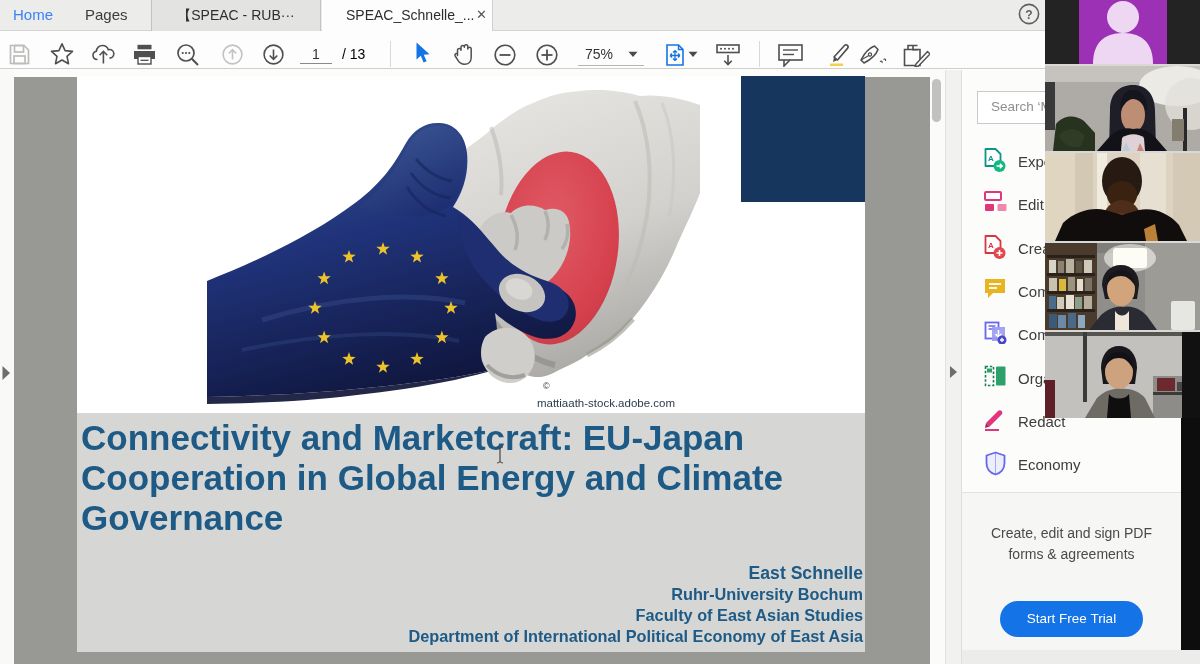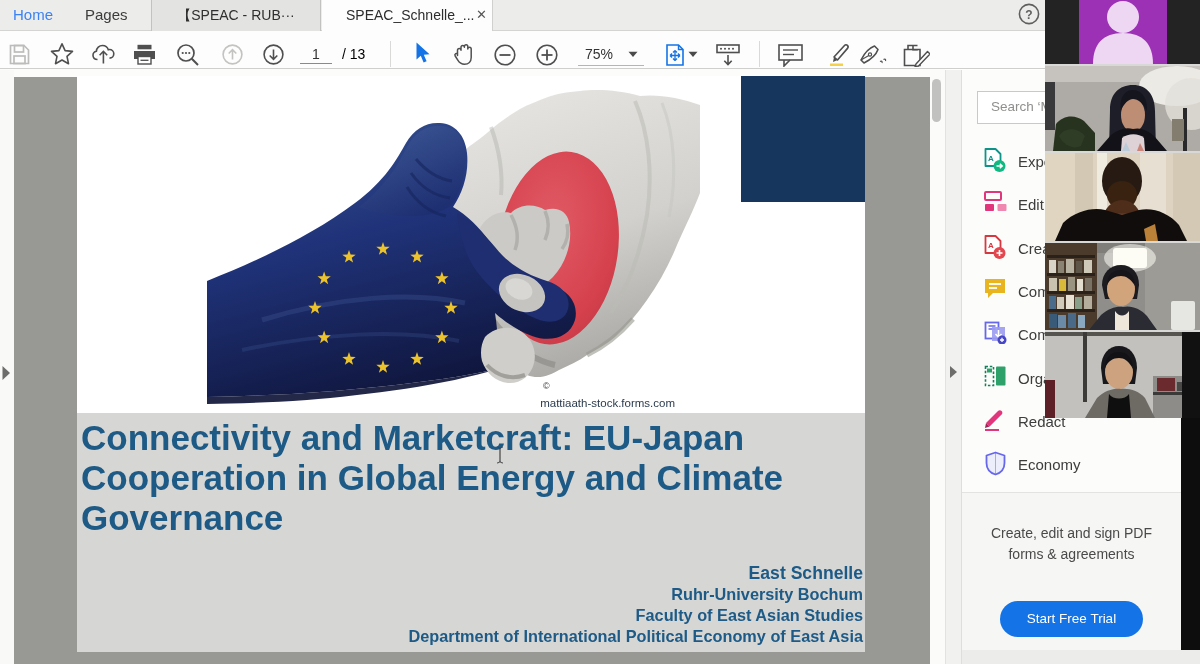--- a/index.html
+++ b/index.html
@@ -227,21 +227,21 @@
       <polygon points="176.0,275.0 177.6,279.7 182.7,279.8 178.7,282.9 180.1,287.7 176.0,284.8 171.9,287.7 173.3,282.9 169.3,279.8 174.4,279.7"></polygon>
       <polygon points="142.0,267.1 143.6,271.8 148.7,271.9 144.7,275.0 146.1,279.8 142.0,276.9 137.9,279.8 139.3,275.0 135.3,271.9 140.4,271.8"></polygon>
       <polygon points="117.1,245.5 118.8,250.2 123.8,250.3 119.8,253.4 121.2,258.2 117.1,255.3 113.0,258.2 114.4,253.4 110.5,250.3 115.5,250.2"></polygon>
       <polygon points="108.0,216.0 109.6,220.7 114.7,220.8 110.7,223.9 112.1,228.7 108.0,225.8 103.9,228.7 105.3,223.9 101.3,220.8 106.4,220.7"></polygon>
       <polygon points="117.1,186.5 118.8,191.2 123.8,191.3 119.8,194.4 121.2,199.2 117.1,196.3 113.0,199.2 114.4,194.4 110.5,191.3 115.5,191.2"></polygon>
       <polygon points="142.0,164.9 143.6,169.6 148.7,169.7 144.7,172.8 146.1,177.6 142.0,174.7 137.9,177.6 139.3,172.8 135.3,169.7 140.4,169.6"></polygon>
       </g>
     </svg>
 
     <div class="abs" style="left:466px;top:305px;font-size:9px;color:#333;">©</div>
-    <div class="abs" style="left:370px;top:321px;width:228px;text-align:right;font-size:11.5px;color:#2b3b4e;">mattiaath-stock.forms.com</div>
+    <div class="abs" style="left:370px;top:321px;width:228px;text-align:right;font-size:11.5px;color:#2b3b4e;">mattiaath-stock.adobe.com</div>
 
     <div class="abs" style="left:664px;top:0;width:124px;height:126px;background:#17365d;"></div>
 
     <div class="abs" style="left:0;top:337px;width:788px;height:239px;background:#d6d6d4;"></div>
     <div class="abs" style="left:4px;top:342px;width:780px;font-size:35px;line-height:40px;font-weight:bold;color:#1d5a86;">Connectivity and Marketcraft: EU-Japan Cooperation in Global Energy and Climate Governance</div>
     <div class="abs" style="left:86px;top:487px;width:700px;text-align:right;font-size:16.3px;line-height:21px;font-weight:bold;color:#1d5a86;"><span style="font-size:17.6px;">East Schnelle</span><br>Ruhr-University Bochum<br>Faculty of East Asian Studies<br>Department of International Political Economy of East Asia</div>
   </div>
 
   <svg class="abs" style="left:494px;top:446px;" width="12" height="18" viewBox="0 0 12 18">
     <path d="M3 1 C4.5 1 5.5 1.8 6 2.5 C6.5 1.8 7.5 1 9 1 M6 2.5 L6 15.5 M3 17 C4.5 17 5.5 16.2 6 15.5 C6.5 16.2 7.5 17 9 17" stroke="#444" stroke-width="1.2" fill="none"></path>

